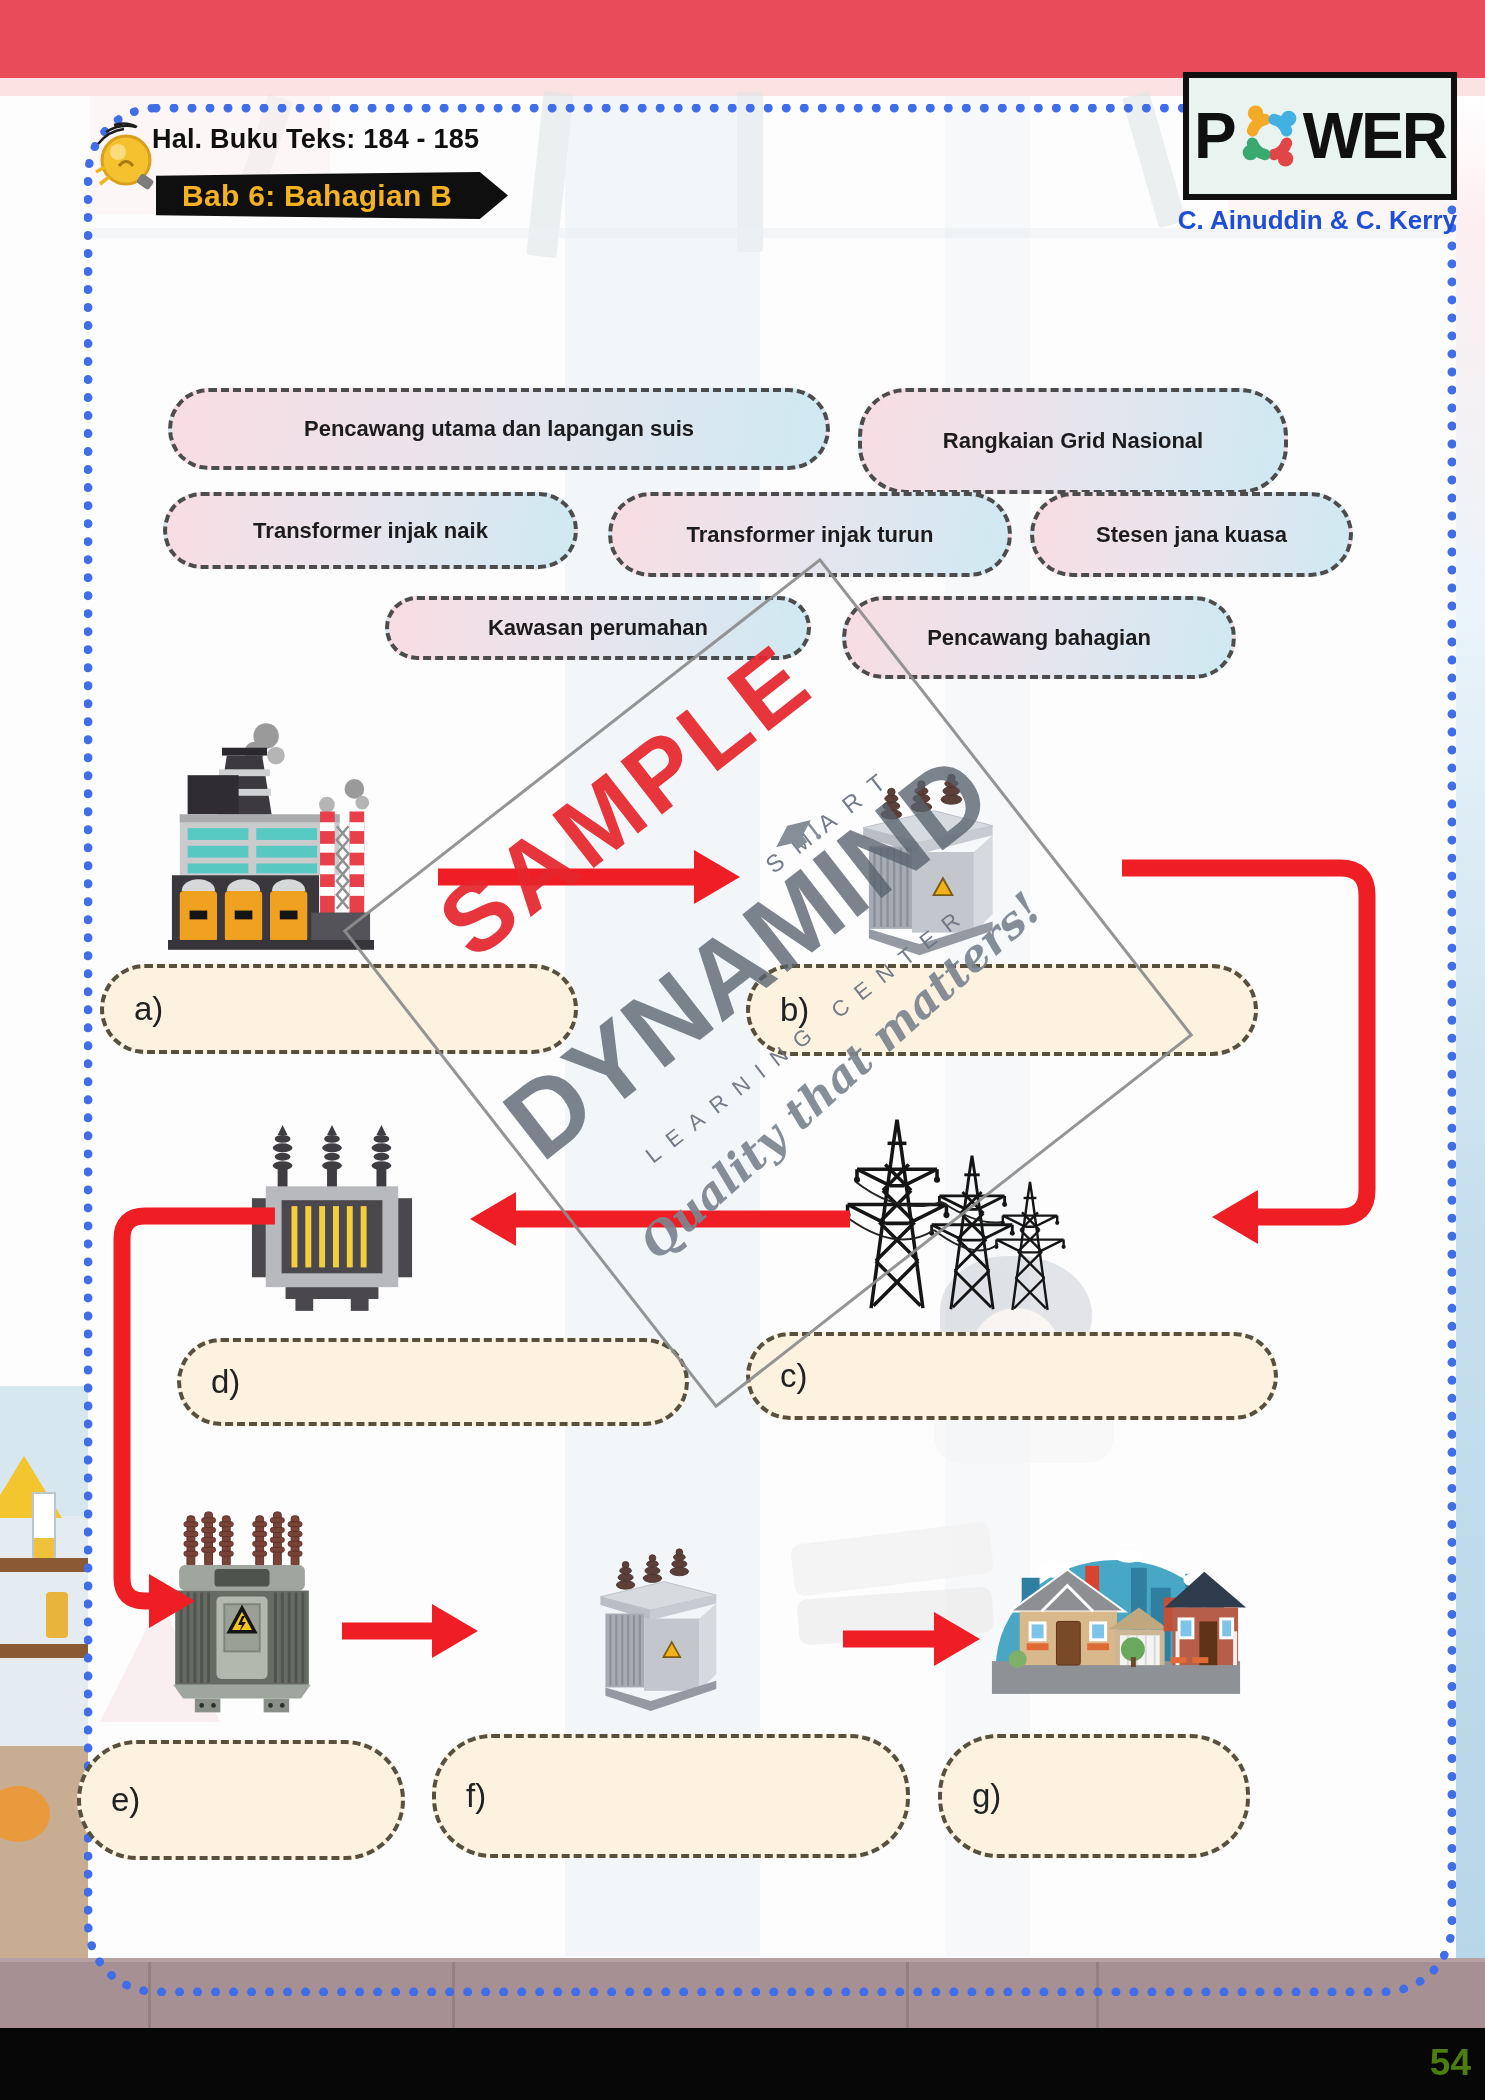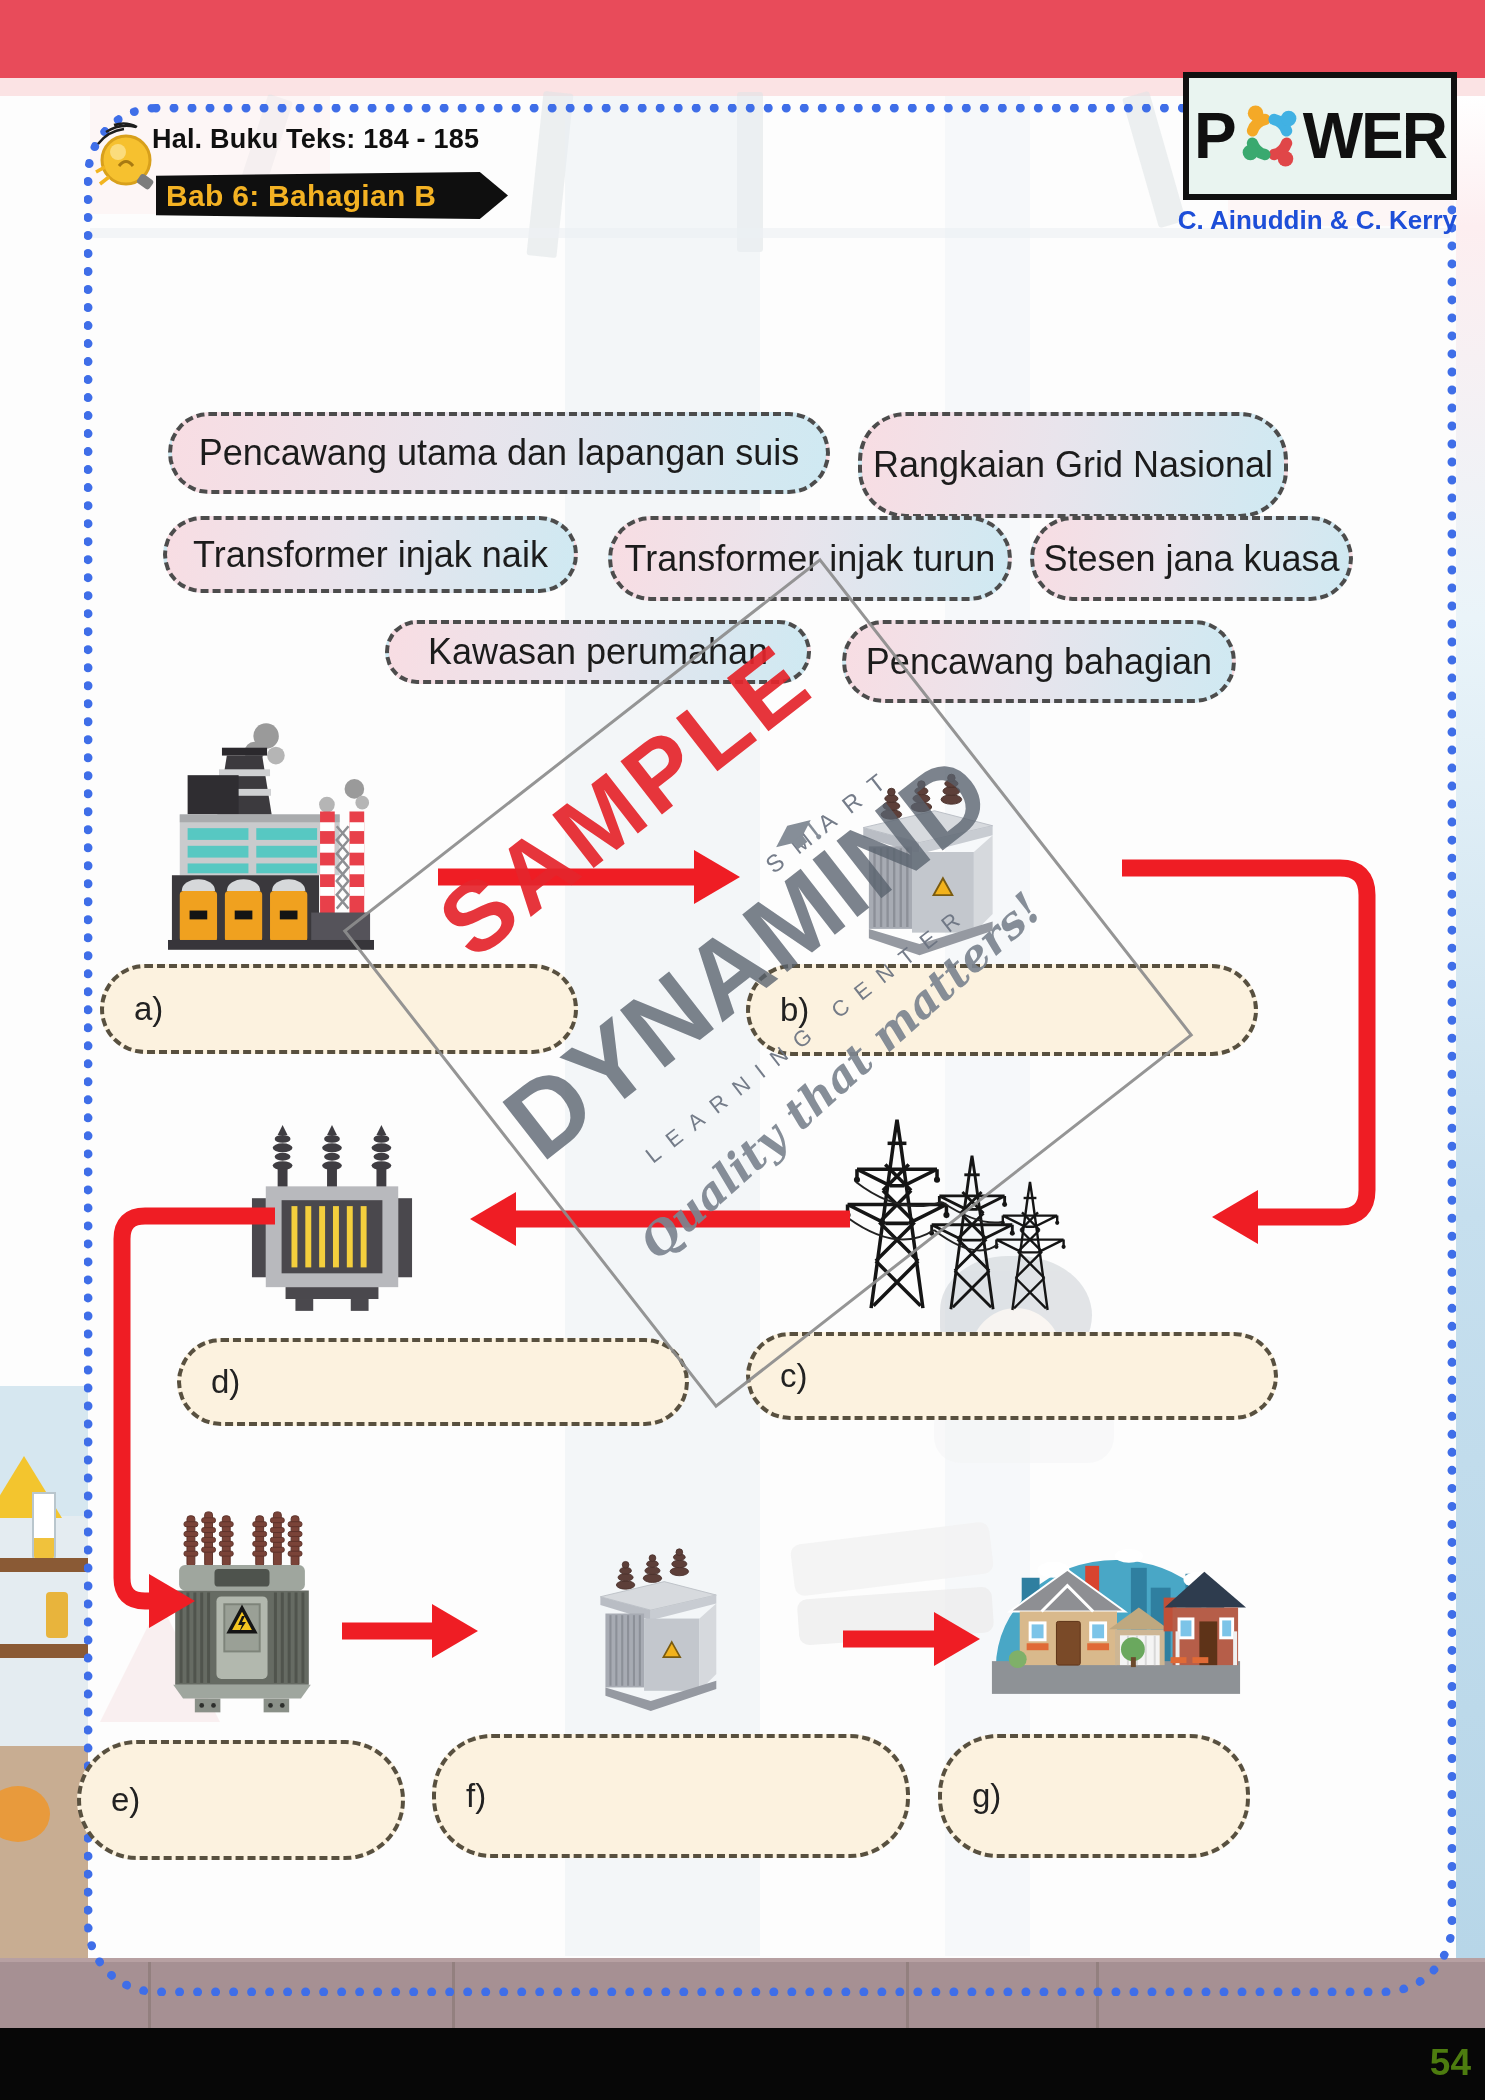--- a/index.html
+++ b/index.html
@@ -48,34 +48,34 @@
   .mauve{position:absolute;left:0;top:1958px;width:1485px;height:70px;background:#a69093;border-top:4px solid #b7a0a2;}
   .mauve .seam{position:absolute;top:0;width:3px;height:70px;background:#93807f;}
   
   .page-border{position:absolute;left:84px;top:104px;width:1372px;height:1892px;
     border:9px dotted #3f6ee8;border-radius:72px;box-sizing:border-box;background:transparent;}
   
   .bulb{position:absolute;left:84px;top:112px;width:84px;height:86px;}
   .textbook-ref{position:absolute;left:152px;top:124px;width:460px;font-size:27px;font-weight:bold;color:#101010;letter-spacing:.2px;}
   .chapter-badge{position:absolute;left:156px;top:172px;width:352px;height:47px;background:#0f0f0f;
     clip-path:polygon(0 8%,92% 0,100% 50%,92% 100%,0 92%);display:flex;align-items:center;}
-  .chapter-badge span{color:#f4b223;font-size:30px;font-weight:800;padding-left:10px;letter-spacing:.3px;}
+  .chapter-badge span{color:#f4b223;font-size:30px;font-weight:800;padding-left:26px;letter-spacing:.3px;}
   .logo-card{position:absolute;left:1183px;top:72px;width:274px;height:128px;background:#e9f4f0;
     border:6px solid #101010;box-sizing:border-box;display:flex;align-items:center;justify-content:center;gap:2px;}
   .logo-card .ltxt{font-size:64px;font-weight:800;color:#101010;letter-spacing:-2px;}
   .logo-people{width:62px;height:62px;margin:0 1px;}
   .authors{position:absolute;left:1150px;top:205px;width:307px;text-align:right;font-size:26px;font-weight:bold;color:#1d4ed8;}
   
   .instruction{position:absolute;left:148px;top:272px;width:1192px;color:#0d0d0d;font-weight:bold;font-size:30px;line-height:38px;}
   .instruction .l1{text-align:justify;text-align-last:justify;}
   .instruction .l2{text-align:left;}
   
   .pill{position:absolute;box-sizing:border-box;border:4px dashed #4c4c4c;border-radius:48px;
     background:linear-gradient(100deg,#f8dde3 0%,#e9e4ec 45%,#cfe9f2 100%);
-    display:flex;align-items:center;justify-content:center;font-size:36px;color:#1c1c1c;font-weight:400;margin-top:24px;}
+    display:flex;align-items:center;justify-content:center;font-size:22px;color:#1c1c1c;font-weight:700;}
   .pill.p1{left:168px;top:388px;width:662px;height:82px;}
   .pill.p2{left:858px;top:388px;width:430px;height:106px;}
   .pill.p3{left:163px;top:492px;width:415px;height:77px;}
   .pill.p4{left:608px;top:492px;width:404px;height:85px;}
   .pill.p5{left:1030px;top:492px;width:323px;height:85px;}
   .pill.p6{left:385px;top:596px;width:426px;height:64px;}
   .pill.p7{left:842px;top:596px;width:394px;height:83px;}
   
   .blank{position:absolute;box-sizing:border-box;background:#fcf2df;border:4px dashed #58503f;border-radius:60px;
     display:flex;align-items:center;padding-left:30px;font-size:33px;color:#222;font-weight:500;}

